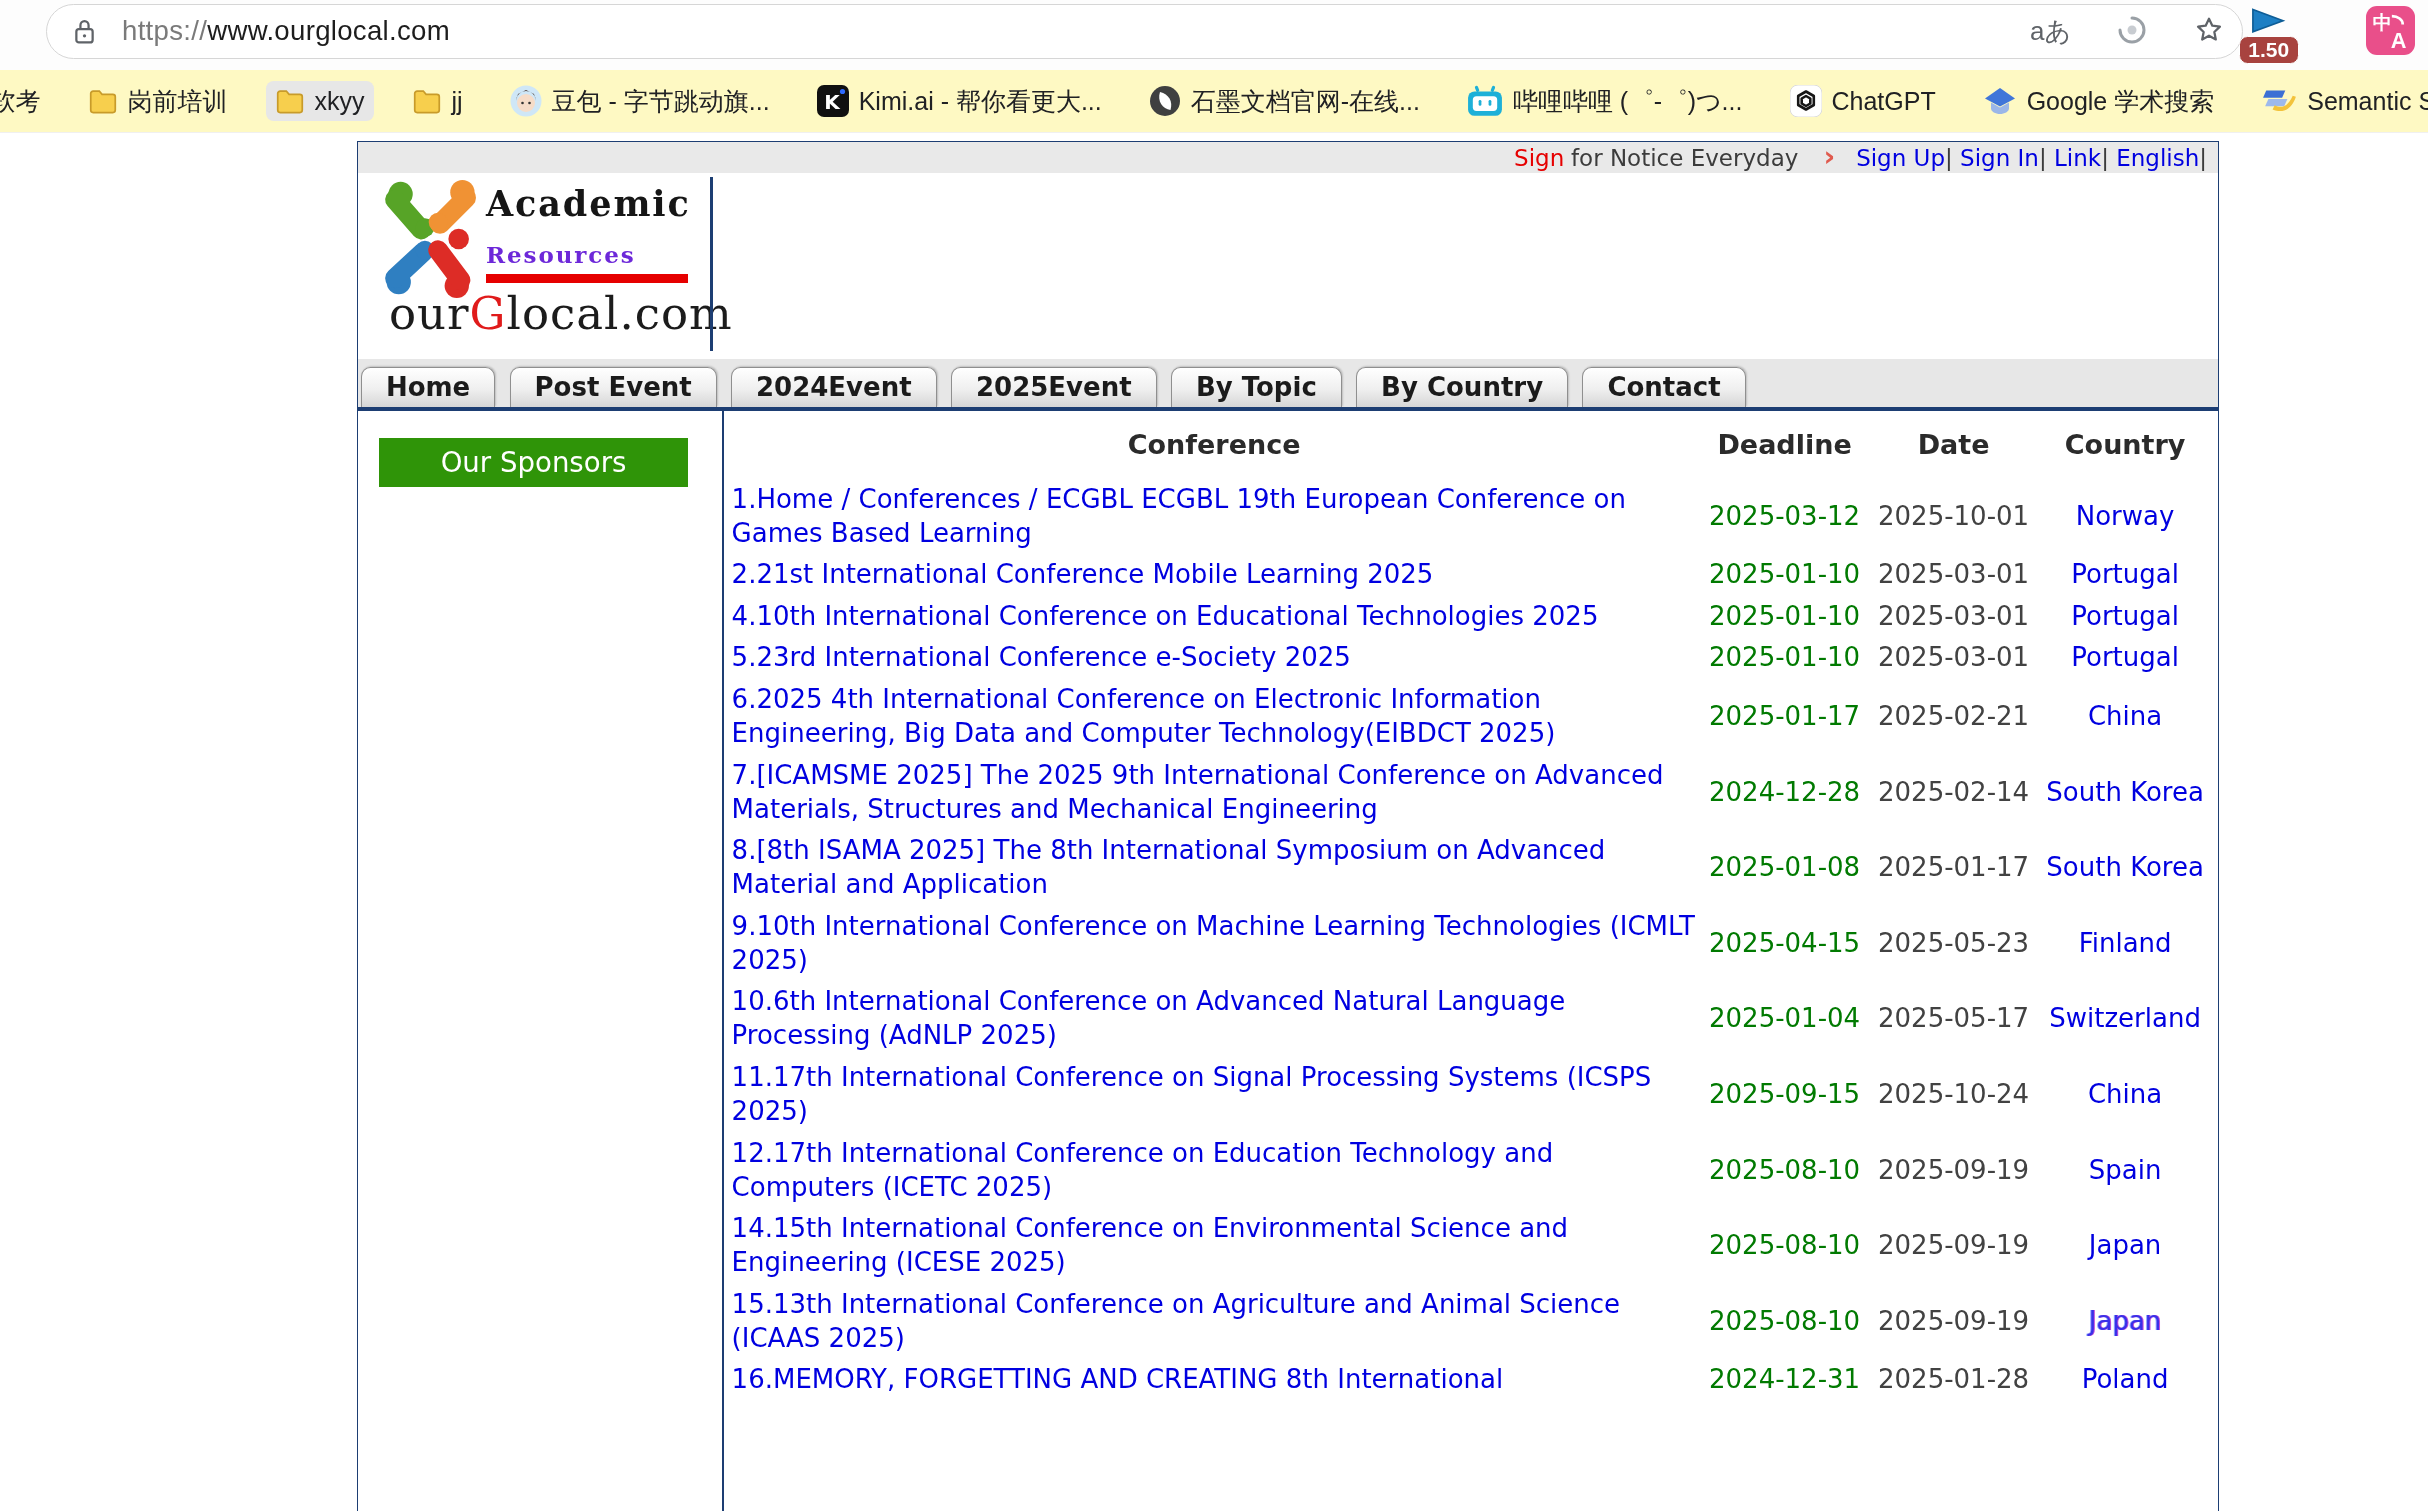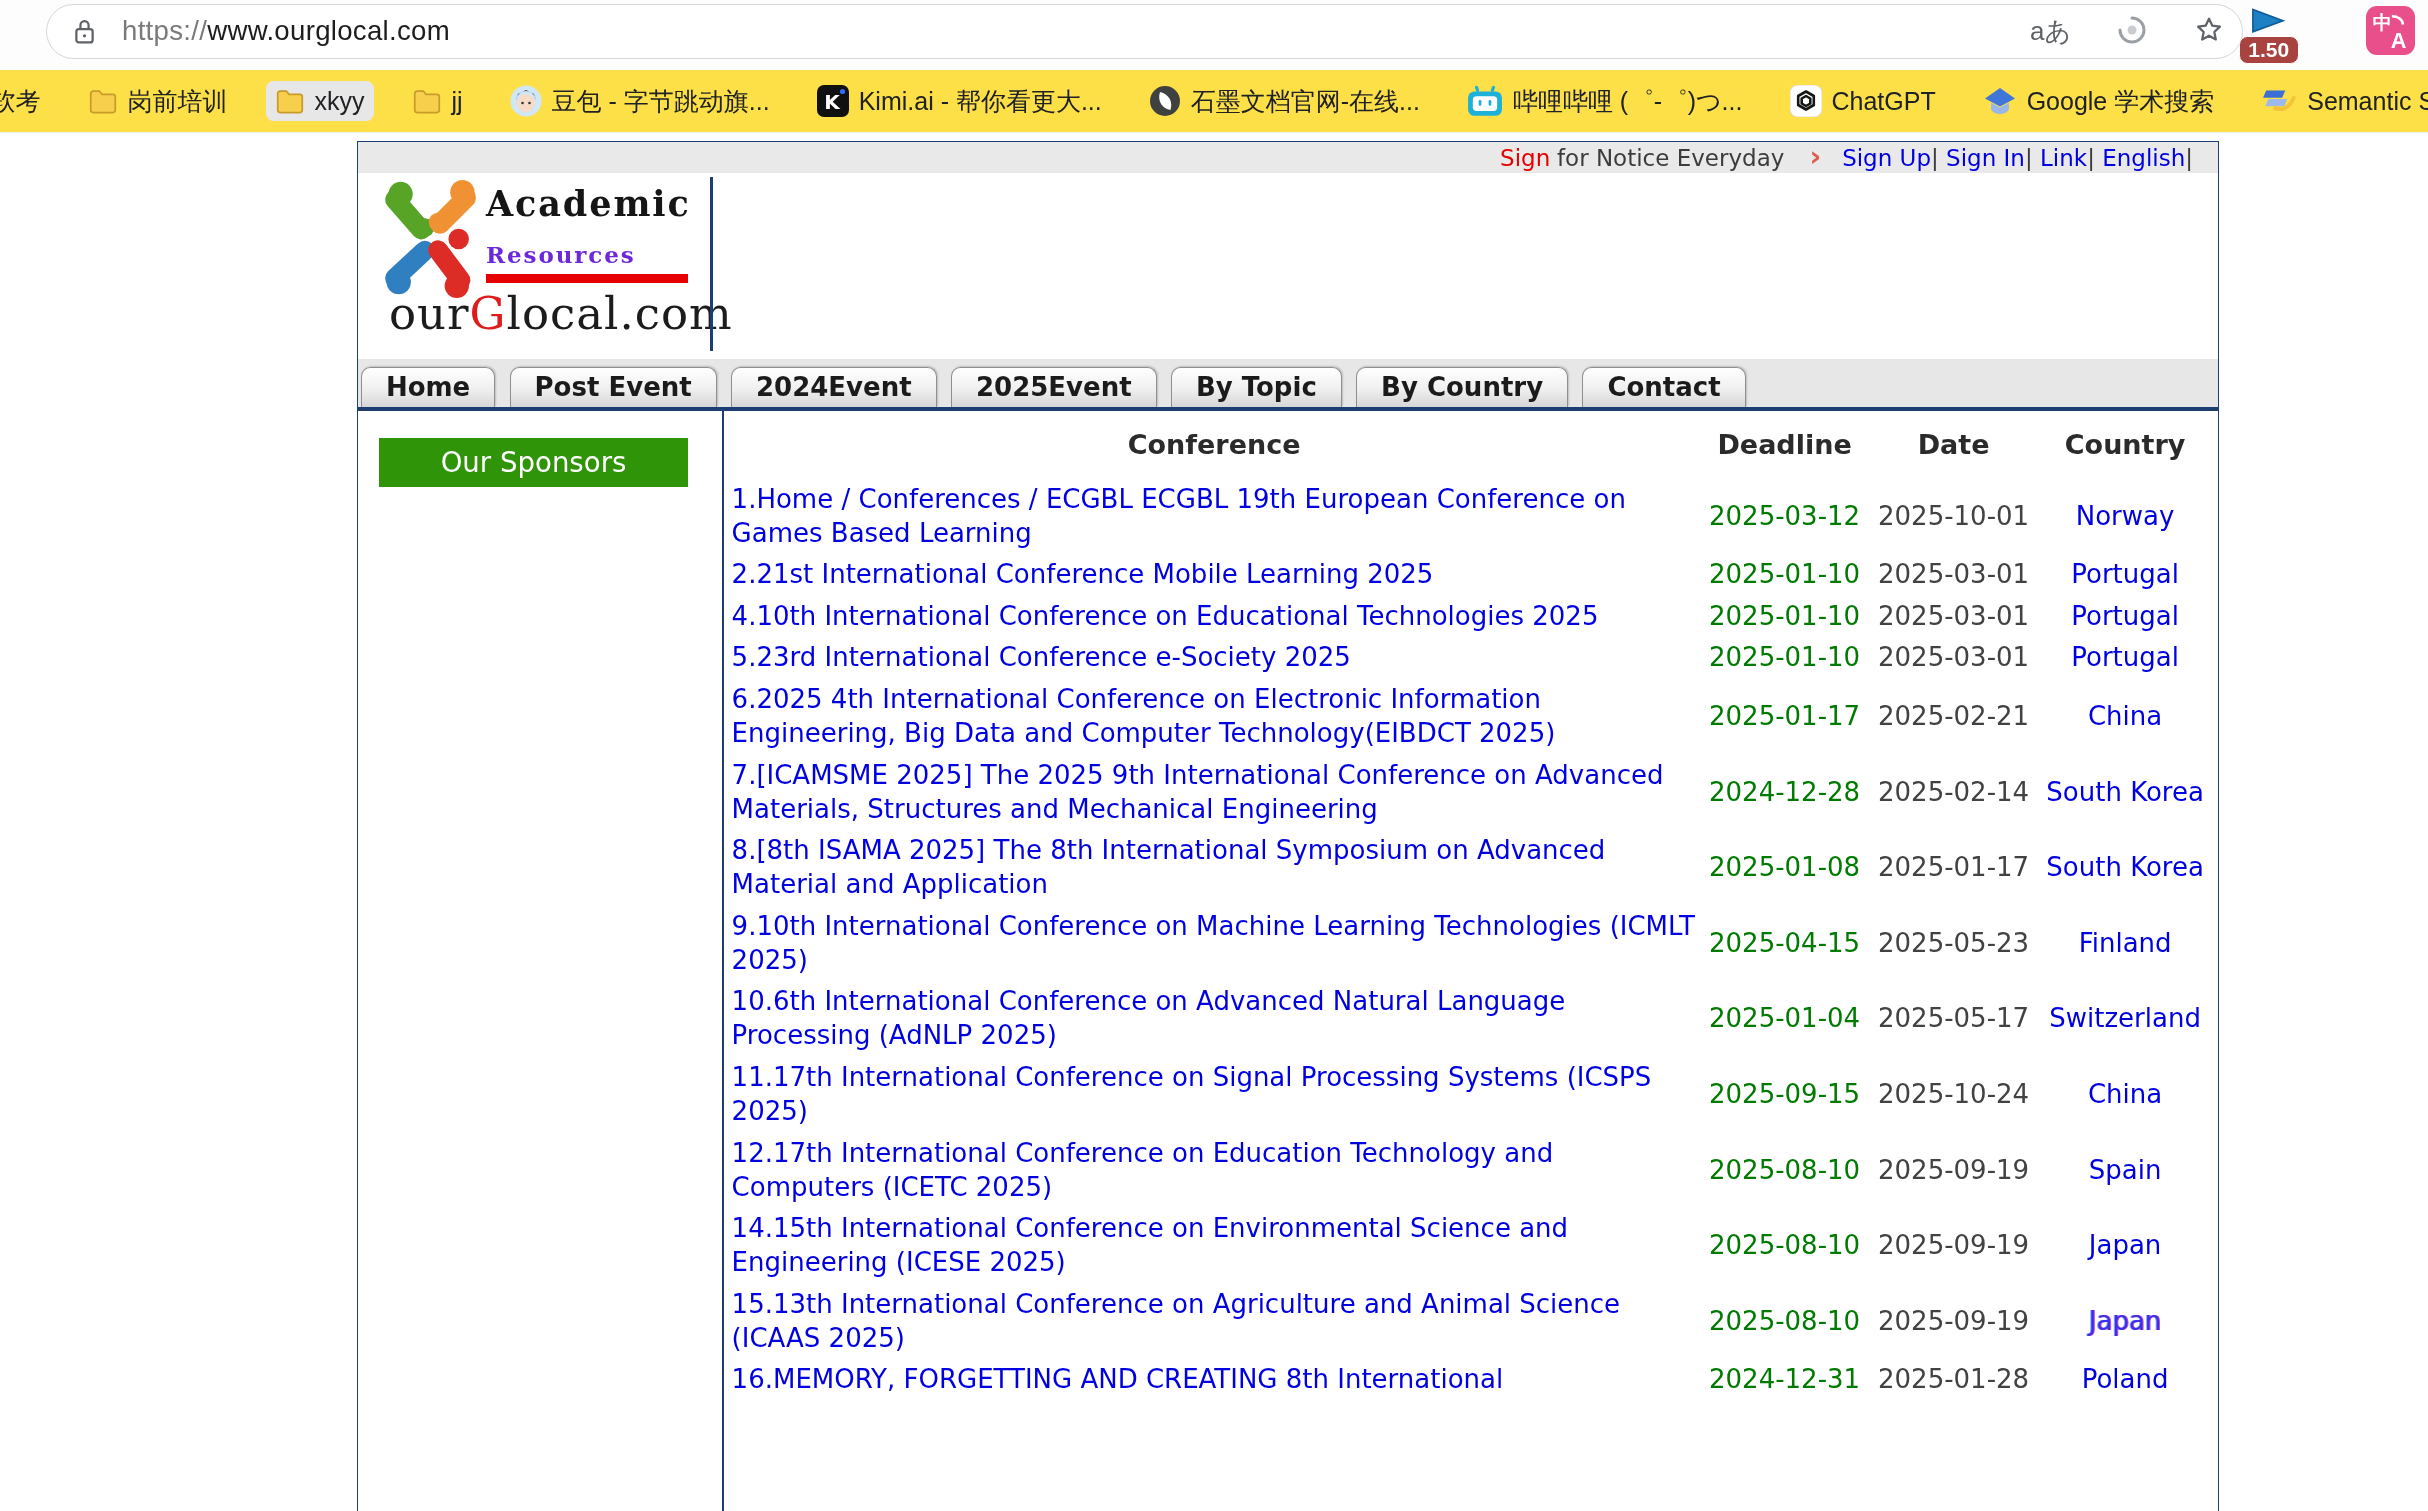--- a/index.html
+++ b/index.html
@@ -17,35 +17,35 @@
   .urlbar-right { margin-left:auto; display:flex; align-items:center; gap:46px; }
   .aglyph { font-size:26px; color:#5f6368; }
   .ext-area { position:absolute; right:7.6px; top:0; width:176px; height:70px; }
   .ext-flag { position:absolute; left:0; top:5.7px; }
   .ext-badge { position:absolute; left:-5.7px; top:36px; background:#a8433f; color:#fff;
                font-size:21px; font-weight:bold; padding:1px 8.6px; border-radius:8.6px;
                border:1.9px solid #fff; }
   .ext-translate { position:absolute; right:5.7px; top:5.7px; }
 
   
-  .bookmarks { width:2428px; height:63px; background:#fde047; display:flex;
+  .bookmarks { width:2428px; height:63px; background:#fef9c3; display:flex;
                align-items:center; gap:28.5px; padding-left:0; overflow:hidden;
                border-bottom:1px solid #f0f0f0; }
   .bm { display:flex; align-items:center; gap:9.5px; font-size:25px; color:#202124;
         white-space:nowrap; padding:5.7px 9.5px; border-radius:7.6px; flex:0 0 auto; }
   .bm.hl { background:#e7e7e7; }
   .bm.partial { margin-left:-28.5px; }
   .bm .bicon { display:flex; align-items:center; }
 
   
   .page { position:absolute; left:357px; top:141px; width:1862px; height:1371px;
           border:1.9px solid var(--navy); border-bottom:none; background:#fff;
           overflow:hidden; font-family:"DejaVu Sans", sans-serif; }
   .topstrip { height:31px; background:#e9e9e9; display:flex; align-items:center;
-              justify-content:flex-end; padding-right:25px; font-size:23px; color:#3c3c3c; }
+              justify-content:flex-end; padding-right:11px; font-size:23px; color:#3c3c3c; }
   .topstrip .sign { color:var(--sign-red); margin-right:6.7px; }
   .topstrip .chev { color:#e05a4e; font-weight:bold; font-size:28.5px; margin:0 21px 0 25px; line-height:1; }
   .topstrip a.toplink { color:var(--link-blue); text-decoration:none; }
 
   .logoarea { position:relative; height:186px; background:#fff; }
   .logo-knot { position:absolute; left:22px; top:1.9px; }
   .logo-word1 { position:absolute; left:128px; top:9.5px; font-family:"DejaVu Serif", serif;
                 font-weight:bold; font-size:35px; color:#161616; letter-spacing:1.9px; }
   .logo-word2 { position:absolute; left:128px; top:68px; font-family:"DejaVu Serif", serif;
                 font-weight:bold; font-size:23px; color:#6d28d9; letter-spacing:1.9px; }

